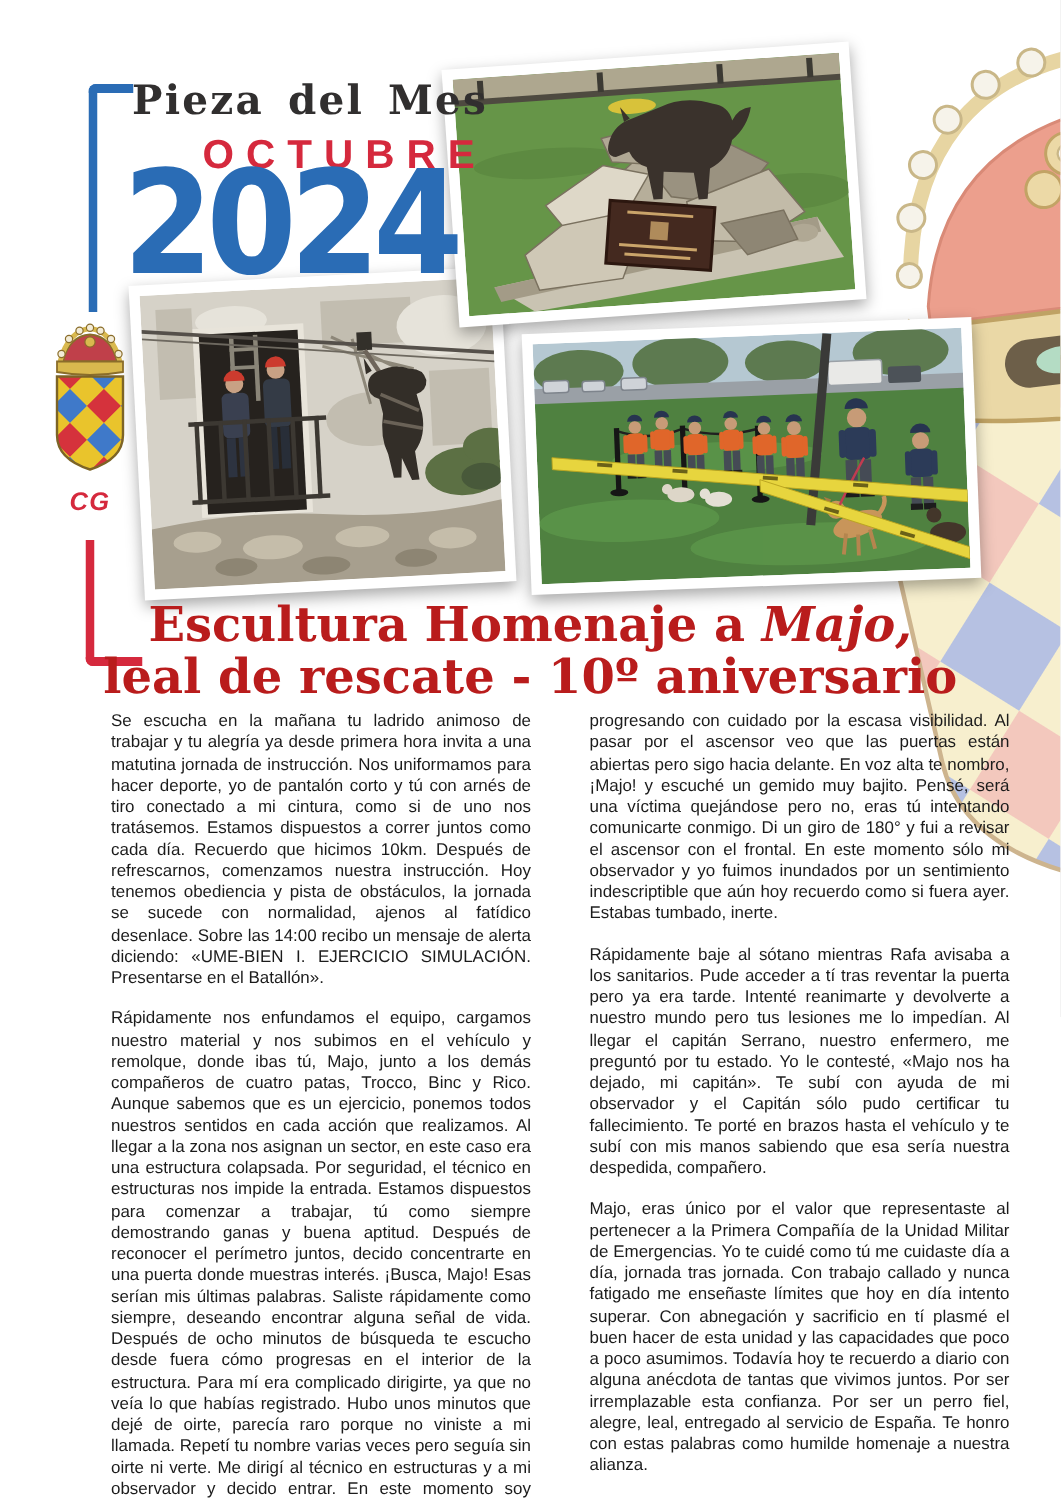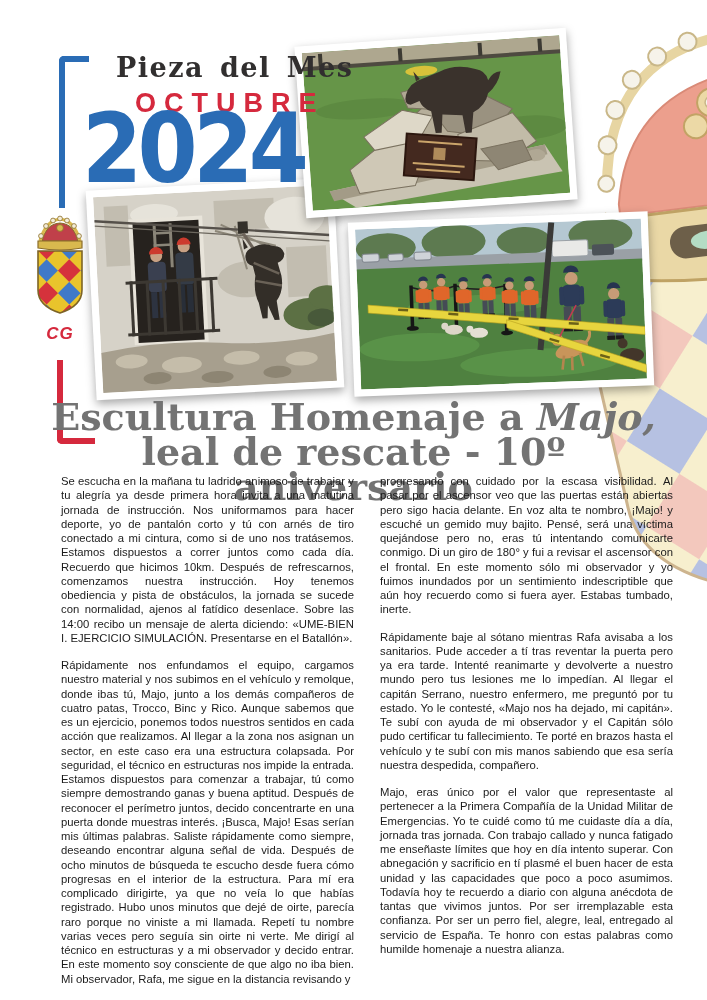--- a/index.html
+++ b/index.html
@@ -6,21 +6,21 @@
   .page{position:relative;width:707px;height:1000px;margin:0 auto;background:#ffffff;
         overflow:hidden;font-family:"Liberation Sans",sans-serif;}
 
   
   .bracket-blue{position:absolute;left:59px;top:56px;width:24px;height:146px;
     border-left:6px solid #2a6cb5;border-top:6px solid #2a6cb5;border-top-left-radius:5px;z-index:5;}
   .bracket-red{position:absolute;left:57px;top:360px;width:32px;height:78px;
     border-left:6px solid #d5293d;border-bottom:6px solid #d5293d;border-bottom-left-radius:5px;z-index:5;}
   .kicker{position:absolute;left:88px;top:52px;z-index:5;color:#312f2f;
     font-family:"DejaVu Serif","Liberation Serif",serif;font-weight:bold;font-size:27px;
-    letter-spacing:1.5px;word-spacing:5px;white-space:nowrap;margin-left:28px;}
+    letter-spacing:1.5px;word-spacing:5px;white-space:nowrap;}
   .month{position:absolute;left:89px;top:88px;z-index:5;color:#d5293d;
     font-weight:bold;font-size:27px;letter-spacing:8px;white-space:nowrap;margin-left:46px;}
   .year{position:absolute;left:82px;top:112px;z-index:5;color:#2a6cb5;
     font-family:"DejaVu Sans","Liberation Sans",sans-serif;font-weight:bold;font-size:96px;
     line-height:74px;letter-spacing:-5px;transform:scaleX(.9);transform-origin:left top;white-space:nowrap;}
 
   
   .emblem{position:absolute;left:22px;top:214px;width:76px;z-index:5;text-align:center;}
   .emblem-label{margin-top:2px;color:#d5293d;font-weight:bold;font-size:17px;letter-spacing:1px;font-style:italic;}
 
@@ -29,30 +29,30 @@
 
   
   .photo{position:absolute;background:#fff;padding:7px;box-shadow:0 4px 10px rgba(0,0,0,.35);}
   .photo svg{display:block;}
   .photo-statue{left:300px;top:37px;transform:rotate(-4deg);z-index:3;}
   .photo-building{left:91px;top:184px;transform:rotate(-3deg);z-index:2;}
   .photo-group{left:351px;top:217px;transform:rotate(-2.2deg);z-index:4;}
 
   
   .title{position:absolute;left:30px;right:30px;top:399px;z-index:5;text-align:center;
-    color:#737373;font-family:"DejaVu Serif","Liberation Serif",serif;font-weight:bold;
-    font-size:38px;line-height:35px;}
+    color:#b91c1c;font-family:"DejaVu Serif","Liberation Serif",serif;font-weight:bold;
+    font-size:32px;line-height:35px;}
   .title .emph{font-style:italic;}
 
   
   .col{position:absolute;top:474px;width:297px;z-index:5;color:#1b1b1b;
     font-size:11.3px;line-height:14.25px;text-align:justify;}
   .col-left{left:57px;}
   .col-right{left:376px;}
-  .col p{margin:0 0 13px 4px;}
+  .col p{margin:0 0 13px 17px;}
 </style>
 </head>
 <body>
 
 <div class="page">
 
   <svg class="watermark" width="310" height="610" viewBox="0 0 310 610">
     <defs>
       <pattern id="wmpat" width="124" height="124" patternUnits="userSpaceOnUse" patternTransform="rotate(45)">
         <rect width="62" height="62" fill="#f3c8bd"></rect>

